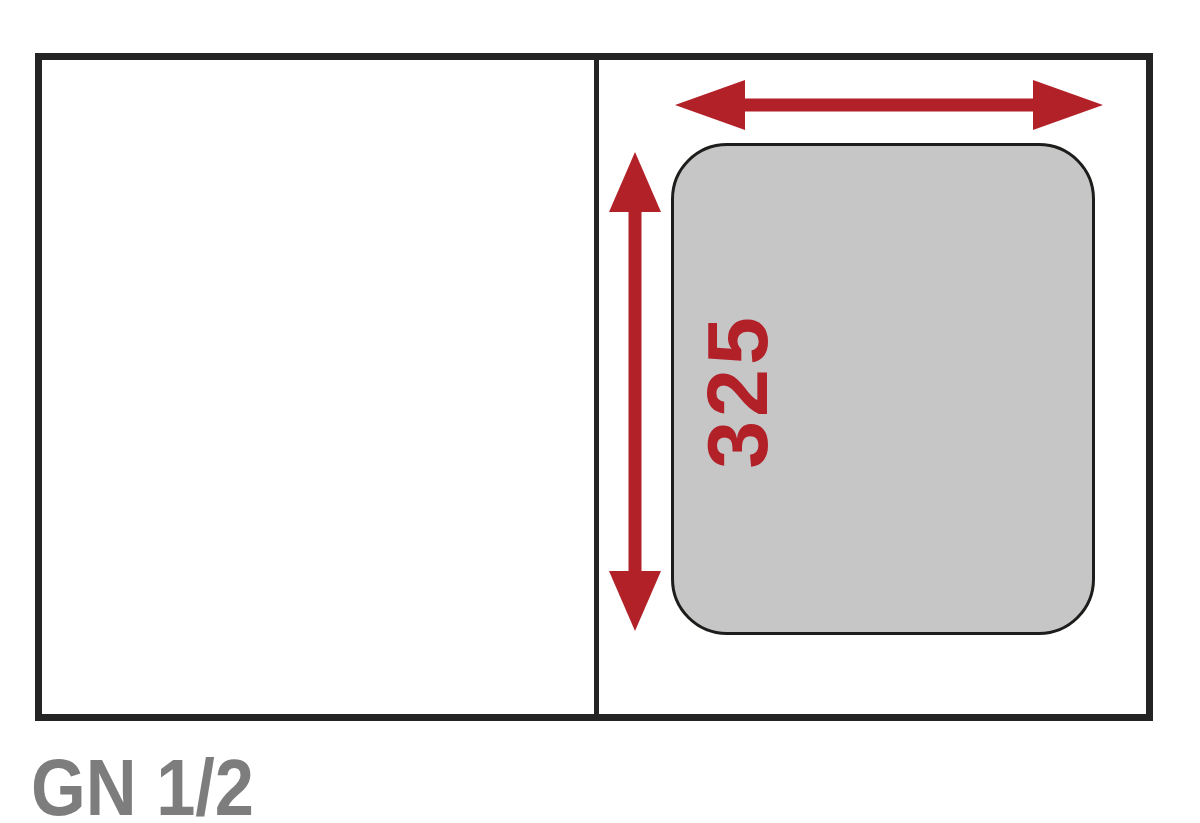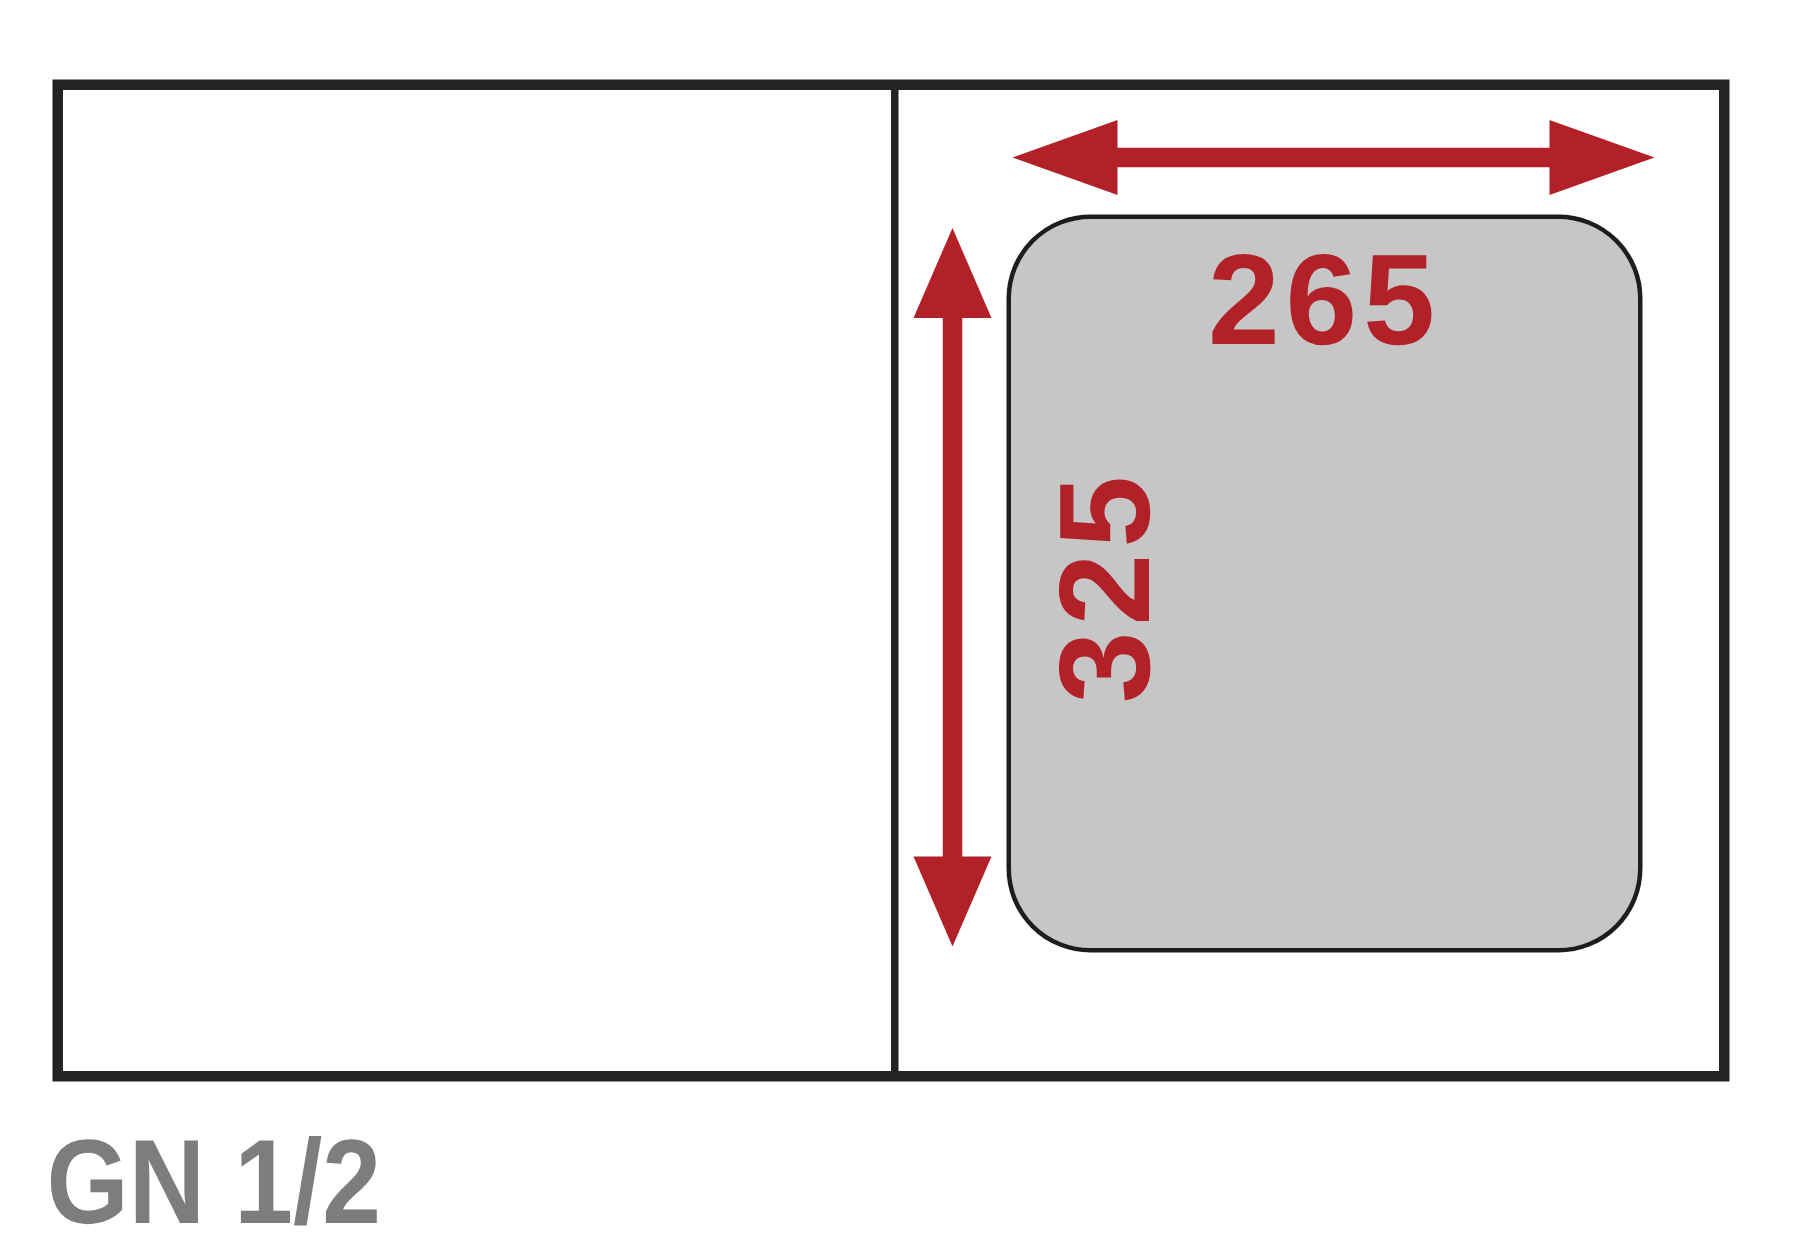--- a/index.html
+++ b/index.html
@@ -114,19 +114,18 @@
     <polygon class="arrow-fill" points="2,26 72,1 72,51"></polygon>
     <polygon class="arrow-fill" points="430,26 360,1 360,51"></polygon>
   </svg>
 
   <svg class="v-arrow" viewBox="0 0 54 483" xmlns="http://www.w3.org/2000/svg" aria-hidden="true">
     <rect class="arrow-fill" x="20.5" y="56" width="13" height="371"></rect>
     <polygon class="arrow-fill" points="27,2 1,62 53,62"></polygon>
     <polygon class="arrow-fill" points="27,481 1,421 53,421"></polygon>
   </svg>
 
-  <div class="dim-label dim-width">265</div>
 
   <div class="dim-label dim-height">325</div>
 
   <div class="pan-size-label">GN 1/2</div>
 
 </div>
 
 </body></html>

